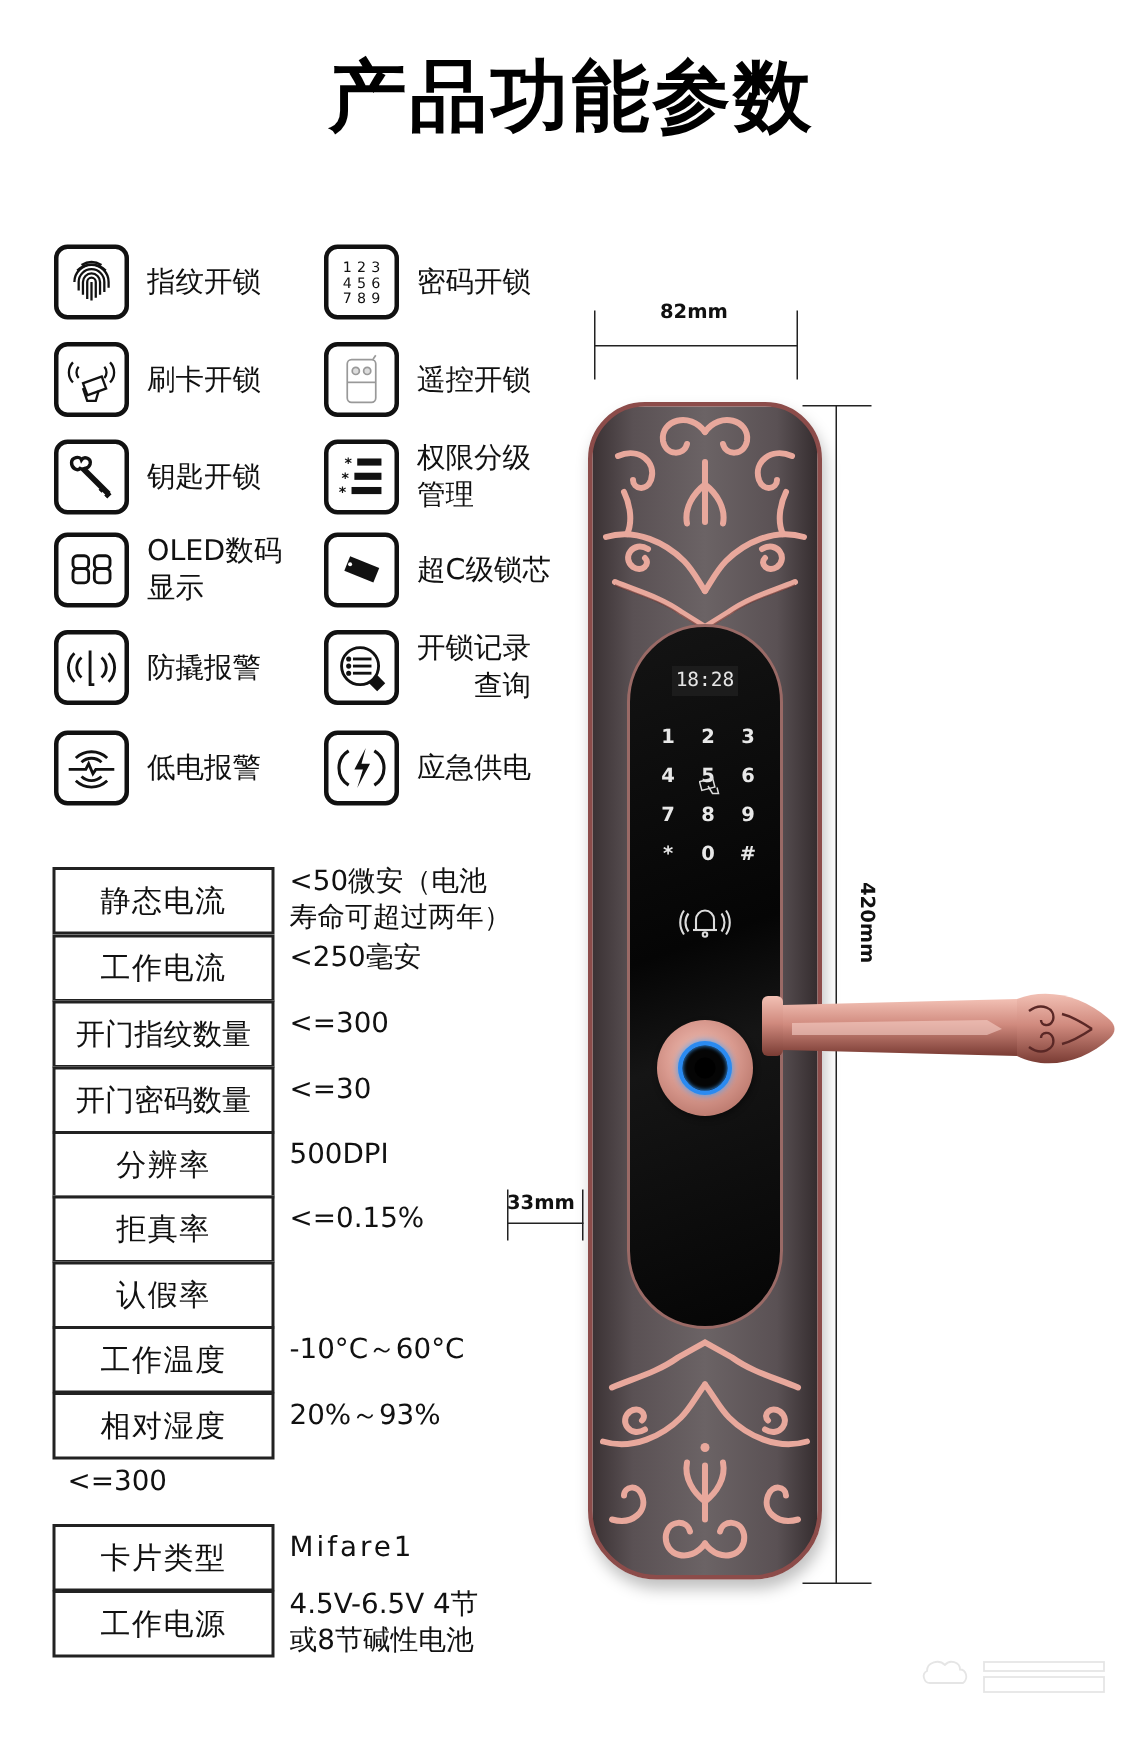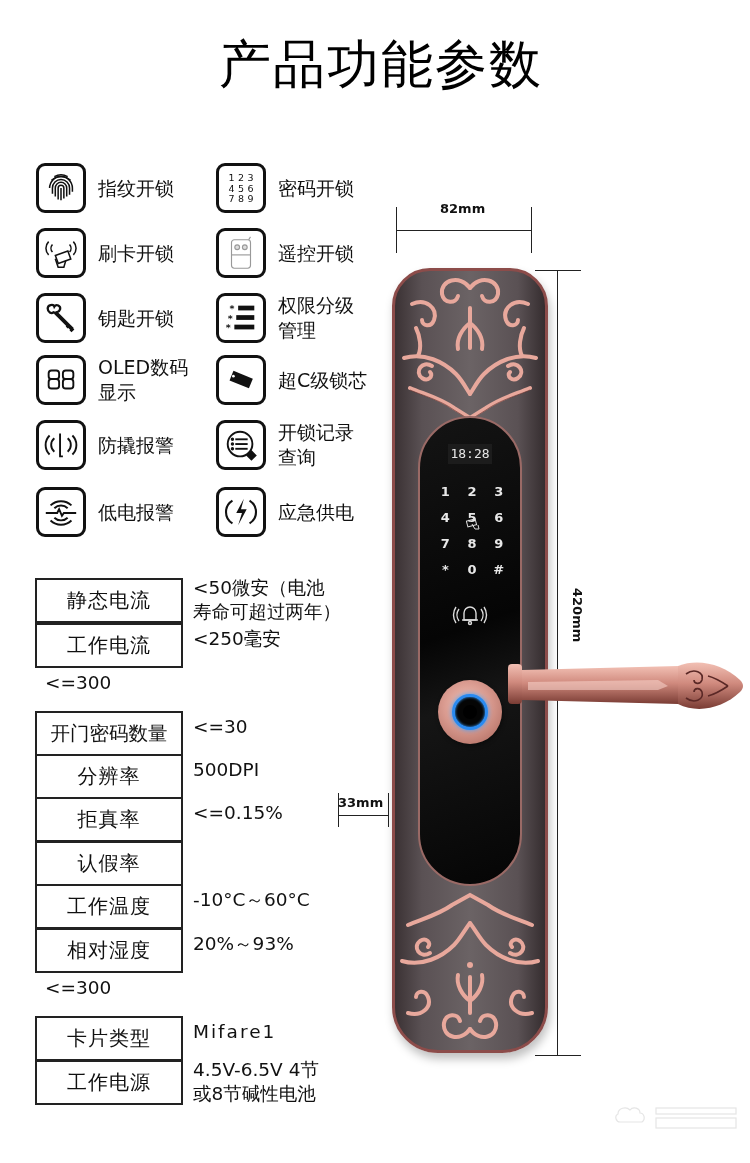--- a/index.html
+++ b/index.html
@@ -1,21 +1,21 @@
 <!DOCTYPE html>
 <html><head>
   <meta charset="utf-8">
   <style>
     * { margin: 0; padding: 0; box-sizing: border-box; }
     html, body { width: 750px; height: 1163px; background: #ffffff; overflow: hidden; }
     body { position: relative; font-family: "DejaVu Sans", "Liberation Sans", sans-serif; color: #111; }
 
     .title {
       position: absolute; left: 0; top: 30px; width: 750px; text-align: center;
-      font-size: 52px; font-weight: normal; letter-spacing: 2px; color: #000;
+      font-size: 52px; font-weight: bold; letter-spacing: 2px; color: #000;
       font-family: "DejaVu Sans", sans-serif;
       padding-left: 12px;
     }
 
     
     .feature { position: absolute; display: flex; align-items: center; }
     .f-icon {
       width: 50px; height: 50px; border: 3px solid #111; border-radius: 9px;
       display: flex; align-items: center; justify-content: center; flex-shrink: 0;
       background: #fff;
@@ -209,21 +209,21 @@
       <path d="M8 10a14 14 0 0 0 0 20"></path>
         <path d="M13 13a9 9 0 0 0 0 14"></path>
       <path d="M32 10a14 14 0 0 1 0 20"></path>
         <path d="M27 13a9 9 0 0 1 0 14"></path>
       <path d="M19 8v24h3"></path>
     </svg>
   </div>
   <div class="f-label">防撬报警</div>
 </div>
 
-<div class="feature" style="left:216px; top:420px;">
+<div class="feature" style="left:216px; top:420px;text-align:right;">
   <div class="f-icon">
     <svg viewBox="0 0 40 40" fill="none" stroke="#111" stroke-width="2">
       <circle cx="19" cy="19" r="13"></circle>
       <line x1="14" y1="14" x2="27" y2="14"></line>
         <line x1="14" y1="19" x2="27" y2="19"></line>
         <line x1="14" y1="24" x2="27" y2="24"></line>
       <circle cx="11" cy="14" r="0.8" fill="#111"></circle>
         <circle cx="11" cy="19" r="0.8" fill="#111"></circle>
         <circle cx="11" cy="24" r="0.8" fill="#111"></circle>
       <rect x="28" y="28" width="6" height="6" fill="#111" transform="rotate(45 31 31)"></rect>
@@ -260,20 +260,21 @@
 <div class="spec-row" style="top:578px;">
   <div class="spec-key">静态电流</div>
   <div class="spec-val" style="padding-top:-2px; margin-top:-6px;">&lt;50微安（电池
 寿命可超过两年）</div>
 </div>
 <div class="spec-row" style="top:623px;">
   <div class="spec-key">工作电流</div>
   <div class="spec-val">&lt;250毫安</div>
 </div>
 <div class="spec-row" style="top:667px;">
+  <div class="spec-key tight">开门指纹数量</div>
   <div class="spec-val">&lt;=300</div>
 </div>
 <div class="spec-row" style="top:711px;">
   <div class="spec-key tight">开门密码数量</div>
   <div class="spec-val">&lt;=30</div>
 </div>
 <div class="spec-row" style="top:754px;">
   <div class="spec-key">分辨率</div>
   <div class="spec-val">500DPI</div>
 </div>

